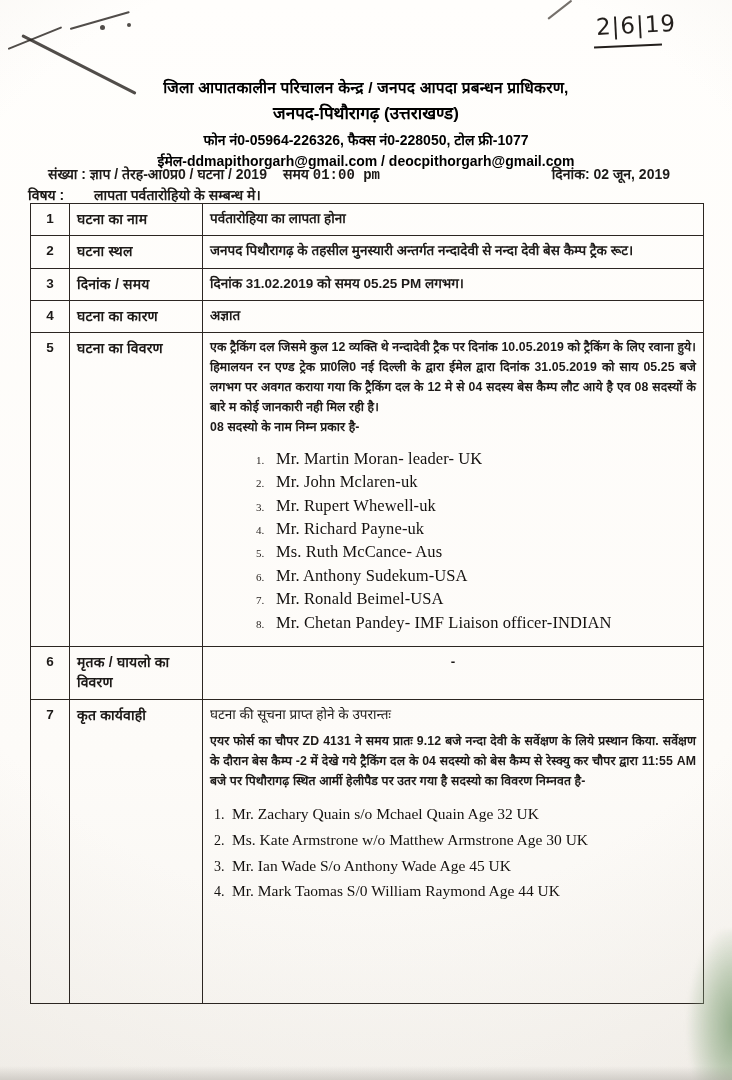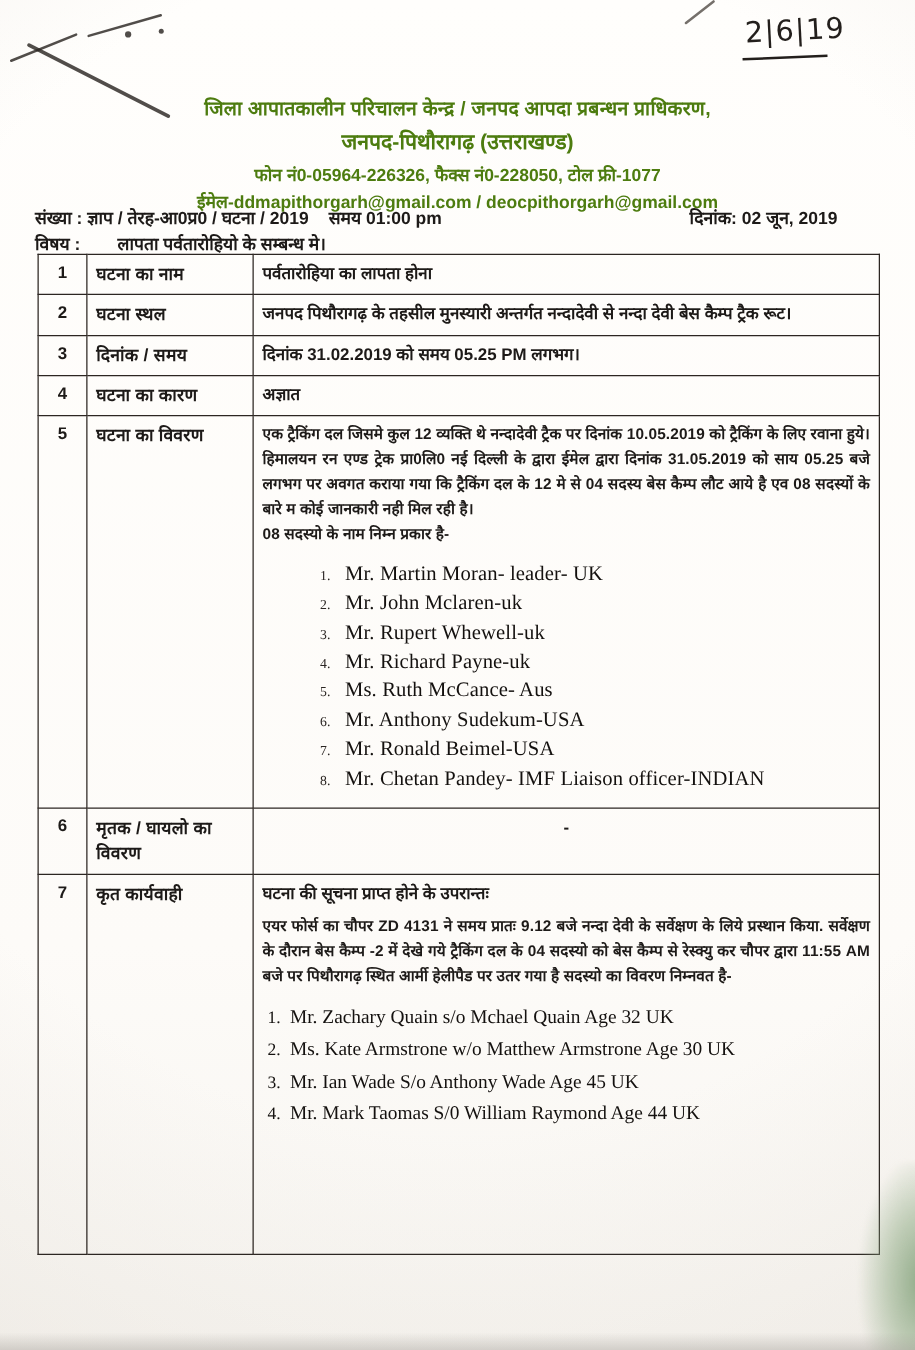--- a/index.html
+++ b/index.html
@@ -91,43 +91,43 @@
   #letterhead {
     position: absolute;
     left: 0; right: 0;
     top: 76px;
     text-align: center;
     line-height: 1.5;
   }
   .lh-line {
     font-family: "Liberation Sans", sans-serif;
     font-weight: 700;
-    color: #4d7c0f;
+    color: #000000;
   }
   #lh-office { font-size: 15.5px; letter-spacing: .2px; }
   #lh-district { font-size: 17px; margin-top: 2px; }
   #lh-phone { font-size: 14px; margin-top: 3px; font-weight: 600; }
   #lh-email { font-size: 14px; margin-top: 0; font-weight: 600; }
 
   
   #ref-line {
     position: absolute;
     left: 28px;
     right: 20px;
     top: 164px;
     font-family: "Liberation Sans", sans-serif;
     font-size: 14px;
     font-weight: 700;
     display: flex;
     align-items: baseline;
   }
-  #ref-line .num-block { white-space: nowrap; }
+  #ref-line .num-block { white-space: nowrap; margin-left: 20px; }
   #ref-line .time-block { margin-left: 16px; white-space: nowrap; }
   #ref-line .date-block { margin-left: auto; white-space: nowrap; padding-right: 42px; text-align: center; }
-  .mono-ink { font-family: Liberation Sans, sans-serif; margin-top: 32px; }
+  .mono-ink { font-family: Liberation Mono, monospace; margin-top: 32px; }
 
   #subject-line {
     position: absolute;
     left: 28px;
     top: 185px;
     font-family: "Liberation Sans", sans-serif;
     font-size: 14px;
     font-weight: 700;
   }
   #subject-line .sub-label { margin-right: 26px; }
@@ -219,21 +219,21 @@
     line-height: 1.62;
     color: #14110f;
   }
   .rescued-list li .idx {
     width: 18px;
     flex: none;
     font-size: 14px;
   }
   .r7-intro {
     font-family: "Liberation Sans", sans-serif;
-    font-weight: 700;
+    font-weight: 400;
     font-size: 13.5px;
     margin-bottom: 9px;
   }
   #row7-val { height: 292px; }
 </style>
 </head>
 <body>
 
 <div id="page">
 

